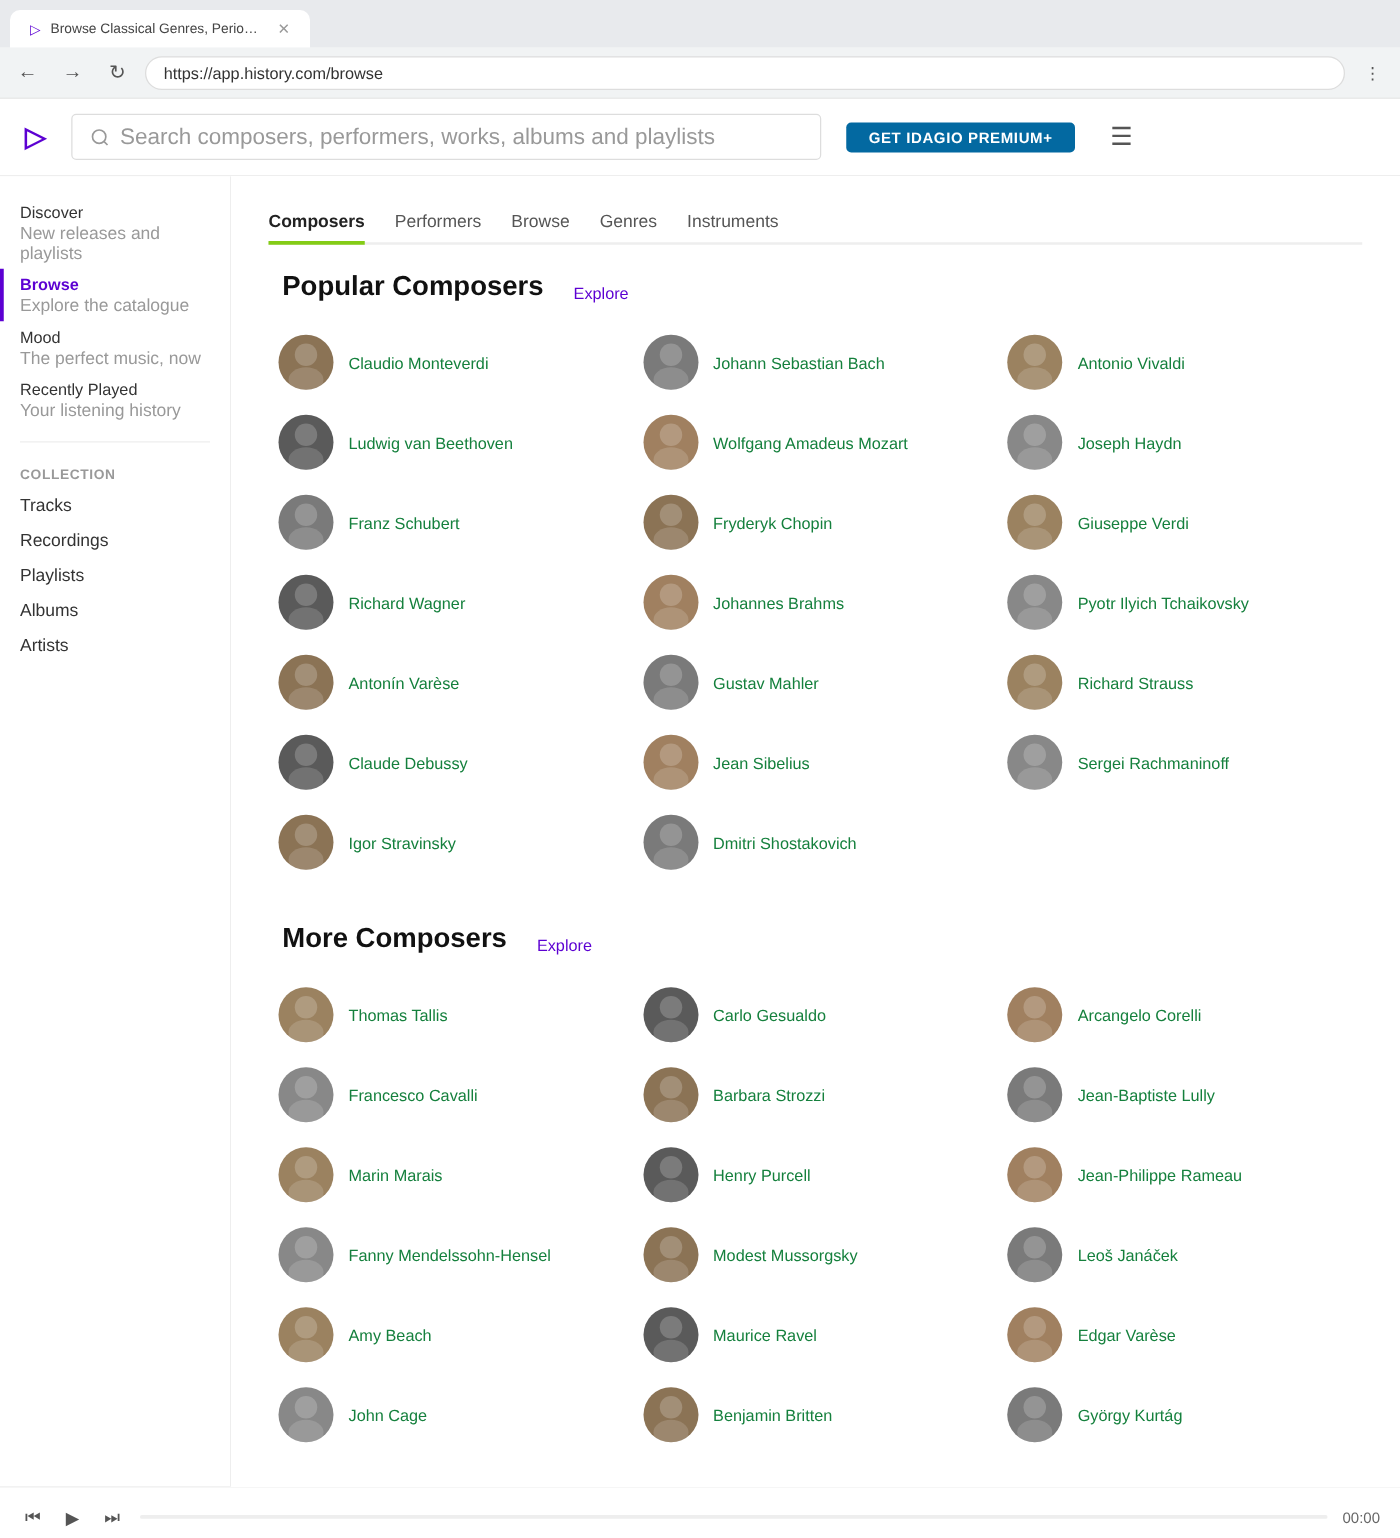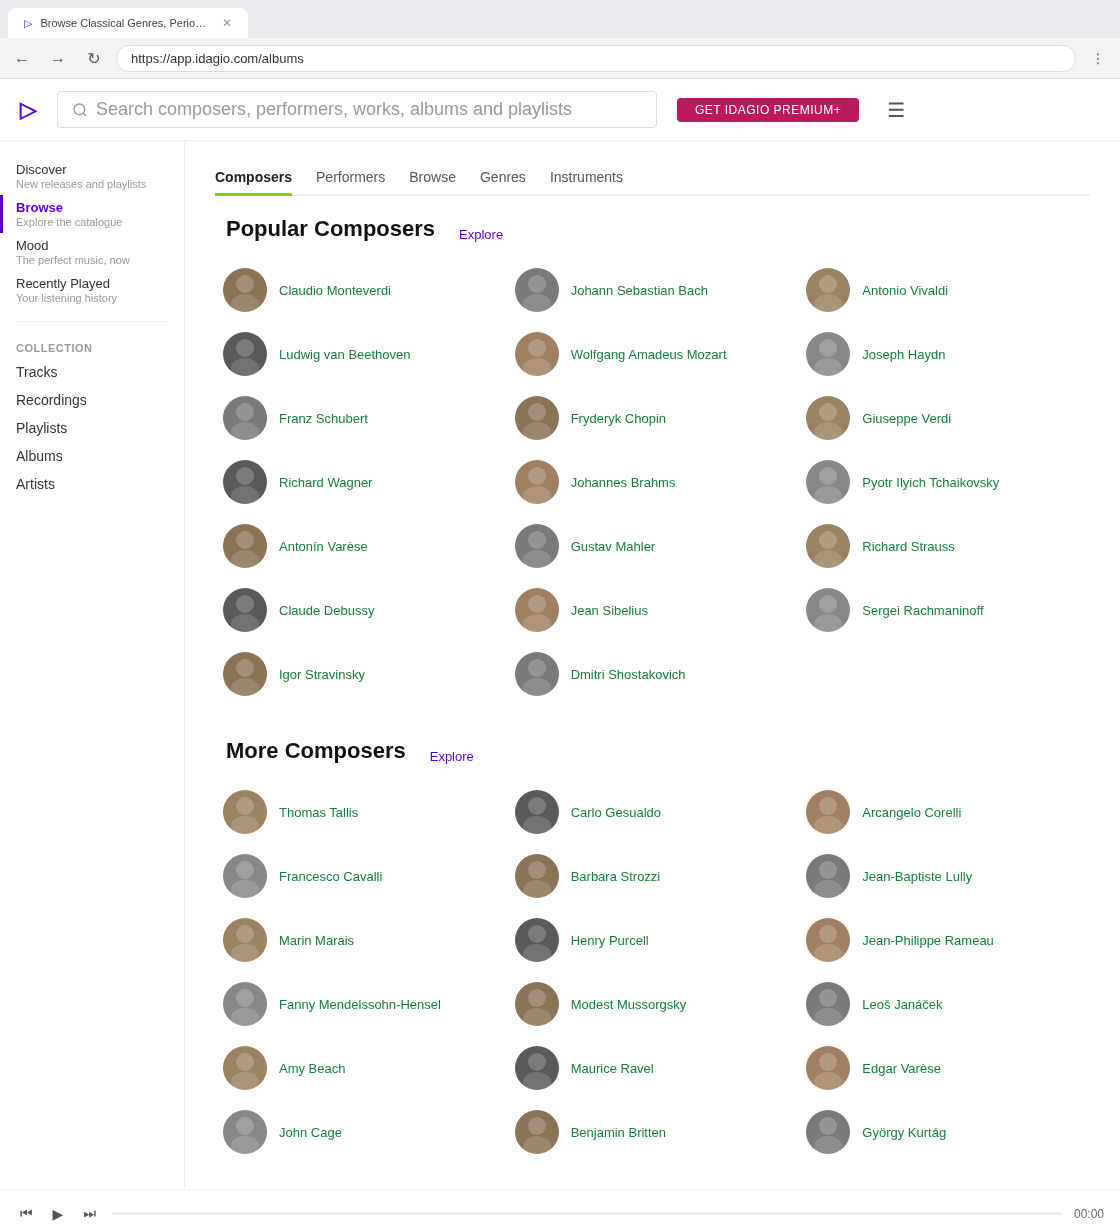--- a/index.html
+++ b/index.html
@@ -12,33 +12,33 @@
     .browser-toolbar { display: flex; align-items: center; padding: 6px 8px; gap: 8px; background: #f1f3f4; }
     .browser-nav-btn { width: 28px; height: 28px; border-radius: 50%; border: none; background: transparent; cursor: pointer; display: flex; align-items: center; justify-content: center; color: #555; font-size: 16px; }
     .browser-address-bar { flex: 1; background: #fff; border: 1px solid #ddd; border-radius: 20px; padding: 5px 14px; font-size: 13px; color: #333; display: flex; align-items: center; }
     .browser-menu-btn { width: 28px; height: 28px; border-radius: 50%; border: none; background: transparent; cursor: pointer; color: #555; display: flex; align-items: center; justify-content: center; }
 
     
     .app-container { display: flex; flex-direction: column; height: calc(100vh - 72px); }
     .app-header { display: flex; align-items: center; padding: 12px 20px; border-bottom: 1px solid #eee; gap: 20px; background: #fff; }
     .app-logo { color: #5c00d2; font-size: 22px; font-weight: bold; }
     .search-bar { flex: 1; display: flex; align-items: center; border: 1px solid #ddd; border-radius: 4px; padding: 7px 14px; gap: 8px; color: #999; font-size: 13px; max-width: 600px; }
-    .premium-btn { background: #be185d; color: #fff; border: none; border-radius: 4px; padding: 5px 18px; font-size: 12px; font-weight: 400; cursor: pointer; letter-spacing: 0.5px; white-space: nowrap; }
+    .premium-btn { background: #0369a1; color: #fff; border: none; border-radius: 4px; padding: 5px 18px; font-size: 12px; font-weight: 700; cursor: pointer; letter-spacing: 0.5px; white-space: nowrap; }
     .hamburger { font-size: 20px; color: #555; cursor: pointer; margin-left: 8px; }
 
     
     .app-body { display: flex; flex: 1; overflow: hidden; }
 
     
     .sidebar { width: 185px; min-width: 185px; border-right: 1px solid #eee; padding: 16px 0; overflow-y: auto; background: #fff; }
     .sidebar-item { padding: 5px 16px; cursor: pointer; color: #333; }
     .sidebar-item .item-title { font-size: 13px; font-weight: 500; }
     .sidebar-item.active .item-title { color: #5c00d2; font-weight: 600; }
     .sidebar-item.active { border-left: 3px solid #5c00d2; padding-left: 13px; }
-    .sidebar-item .item-subtitle { font-size: 11px; color: #999; margin-top: 1px; }
+    .sidebar-item .item-subtitle { font-size: 14px; color: #999; margin-top: 1px; }
     .sidebar-divider { border: none; border-top: 1px solid #eee; margin: 12px 16px; }
     .sidebar-section-label { padding: 8px 16px 4px; font-size: 11px; color: #999; text-transform: uppercase; letter-spacing: 0.5px; font-weight: 600; }
     .sidebar-flat-item { padding: 6px 16px; cursor: pointer; color: #333; font-size: 14px; font-weight: 400; }
 
     
     .main-content { flex: 1; overflow-y: auto; padding: 20px 30px; background: #fff; }
 
     
     .tabs-bar { display: flex; gap: 24px; border-bottom: 2px solid #eee; margin-bottom: 20px; }
     .tab { padding: 8px 0; font-size: 14px; color: #555; cursor: pointer; border-bottom: 3px solid transparent; margin-bottom: -2px; }
@@ -76,21 +76,21 @@
       <span style="font-size:11px; color:#5c00d2;">▷</span>
       <span style="font-size:11px; overflow:hidden; text-overflow:ellipsis; white-space:nowrap; max-width:180px;">Browse Classical Genres, Periods, Instruments on IDAGIO | IDAGIO</span>
       <span style="margin-left:4px; color:#999; font-size:12px; cursor:pointer;">✕</span>
     </div>
   </div>
   <div class="browser-toolbar">
     <button class="browser-nav-btn">←</button>
     <button class="browser-nav-btn">→</button>
     <button class="browser-nav-btn">↻</button>
     <div class="browser-address-bar">
-      <span style="font-size:13px; color:#333;">https://app.idagio.com/albums</span>
+      <span style="font-size:13px; color:#333;">https://app.history.com/browse</span>
     </div>
     <button class="browser-menu-btn">⋮</button>
   </div>
 </div>
 
 <div class="app-container">
 
   <div class="app-header">
     <div class="app-logo">▷</div>
     <div class="search-bar">

